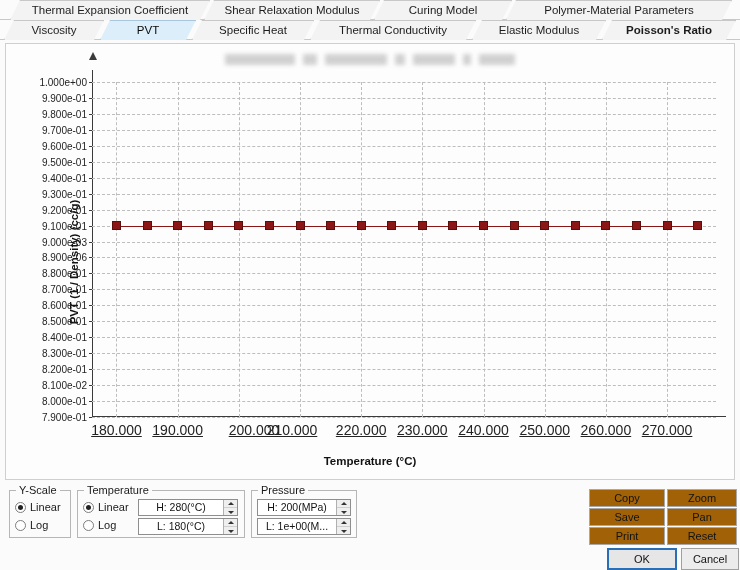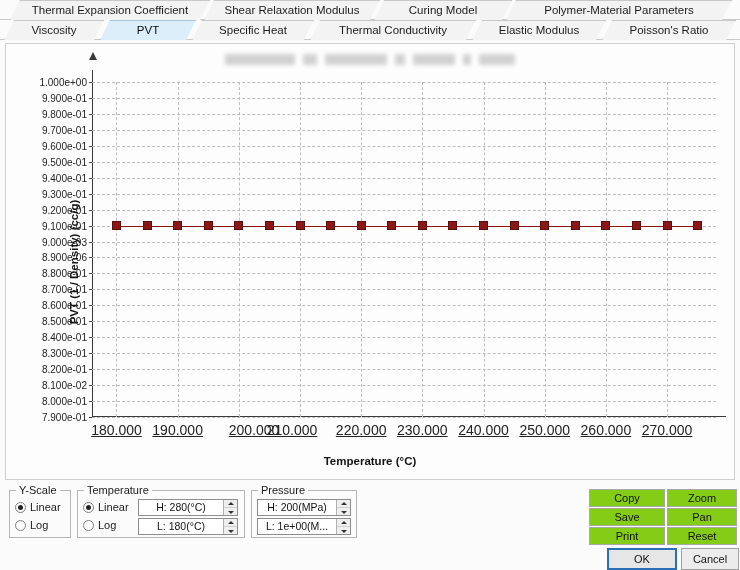--- a/index.html
+++ b/index.html
@@ -301,21 +301,21 @@
     border-top: 3px solid #333;
   }
 
   .btn {
     position: absolute;
     height: 18px;
     line-height: 16px;
     text-align: center;
     font-size: 11px;
     color: #131313;
-    background: #84cc16;
+    background: #a16207;
     border: 1px solid #a8a8a8;
     box-sizing: border-box;
     cursor: default;
     white-space: nowrap;
   }
   .btn.primary {
     background: #e6e6e6;
     border: 2px solid #2a6fb5;
     height: 22px;
     line-height: 18px;
@@ -340,21 +340,21 @@
       <div class="tab" style="left: 506px; width: 226px;"><span>Polymer-Material Parameters</span></div>
     </div>
 
   <div class="tab-strip row2" id="tabrow2">
     <div class="tab-strip-line"></div>
   <div class="tab" style="left: 4px; width: 100px;"><span>Viscosity</span></div>
       <div class="tab selected" style="left: 100px; width: 96px;"><span>PVT</span></div>
       <div class="tab" style="left: 192px; width: 122px;"><span>Specific Heat</span></div>
       <div class="tab" style="left: 310px; width: 166px;"><span>Thermal Conductivity</span></div>
       <div class="tab" style="left: 472px; width: 134px;"><span>Elastic Modulus</span></div>
-      <div class="tab" style="left: 602px; width: 134px;"><span>Poisson's Ratio</span></div>
+      <div class="tab" style="left: 602px; width: 134px; font-weight: bold;"><span>Poisson's Ratio</span></div>
     </div>
 
   <div class="chart-shell">
 
     <div class="chart-title" id="chart-title"><span class="redact" style="width: 70px;"></span><span class="redact" style="width: 14px;"></span><span class="redact" style="width: 62px;"></span><span class="redact" style="width: 10px;"></span><span class="redact" style="width: 42px;"></span><span class="redact" style="width: 8px;"></span><span class="redact" style="width: 36px;"></span></div>
 
     <div class="ylabel">PVT (1 / Density) (cc/g)</div>
     <div class="xlabel">Temperature (°C)</div>
 
     <div class="plot" id="plot">

